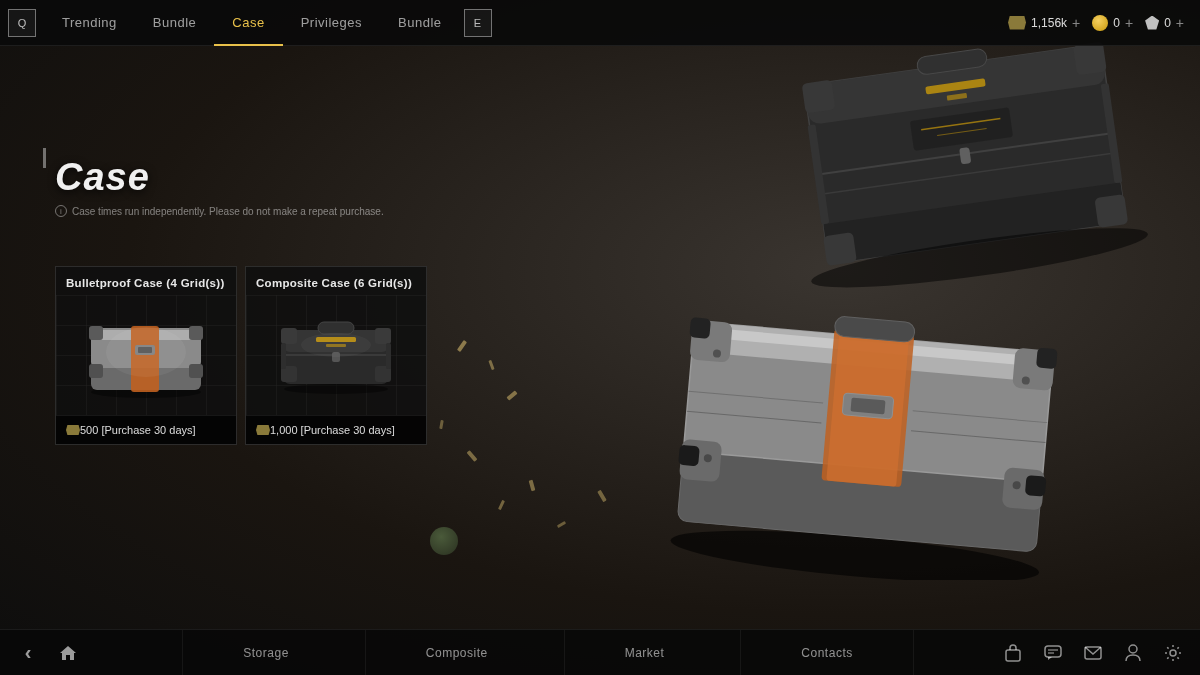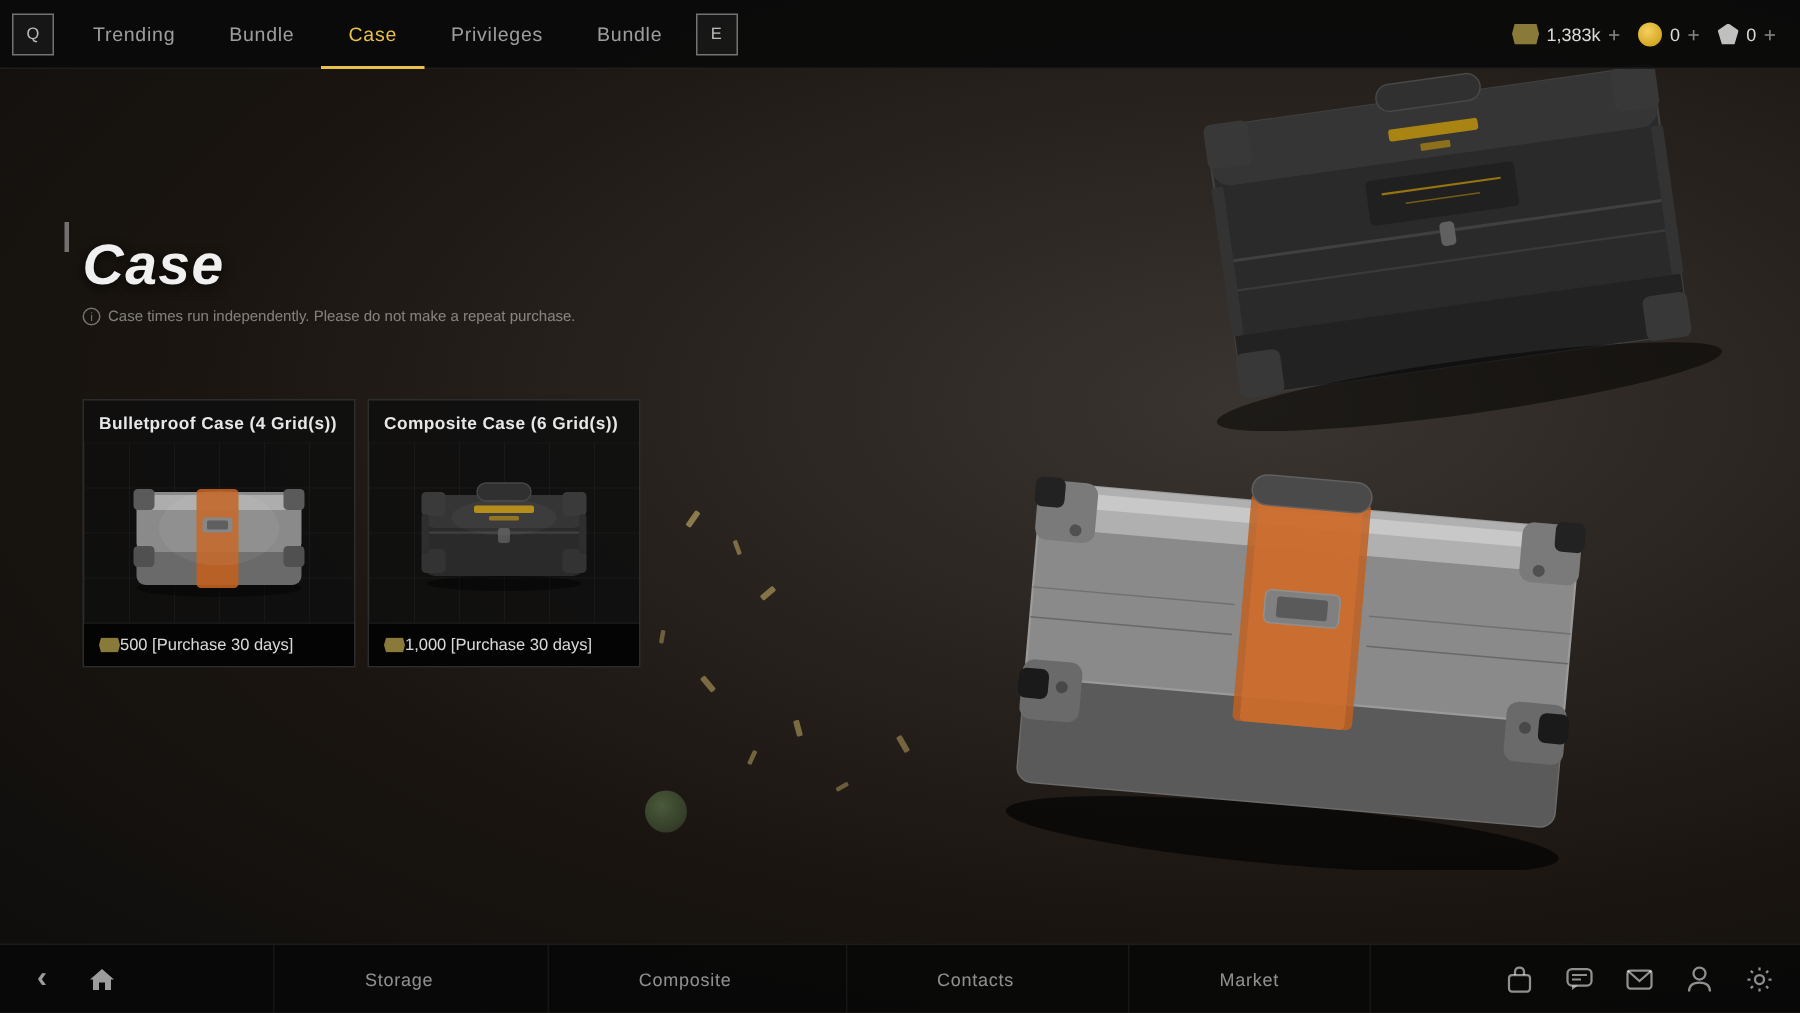--- a/index.html
+++ b/index.html
@@ -488,21 +488,21 @@
     <div class="nav-tab">Trending</div>
     <div class="nav-tab">Bundle</div>
     <div class="nav-tab active">Case</div>
     <div class="nav-tab">Privileges</div>
     <div class="nav-tab">Bundle</div>
     <div class="nav-key-e">E</div>
   </div>
   <div class="nav-right">
     <div class="currency-item">
       <div class="currency-icon-gold"></div>
-      <span>1,383k</span>
+      <span>1,156k</span>
       <span class="plus-btn">+</span>
     </div>
     <div class="currency-item">
       <div class="currency-icon-coin"></div>
       <span>0</span>
       <span class="plus-btn">+</span>
     </div>
     <div class="currency-item">
       <div class="currency-icon-gem"></div>
       <span>0</span>
@@ -608,22 +608,22 @@
     <div class="bottom-btn">
       <svg width="18" height="16" viewBox="0 0 18 16">
         <polygon points="9,1 1,8 3,8 3,15 7,15 7,10 11,10 11,15 15,15 15,8 17,8" fill="rgba(255,255,255,0.6)" stroke="none"></polygon>
       </svg>
     </div>
   </div>
 
   <div class="bottom-center">
     <div class="bottom-nav-item">Storage</div>
     <div class="bottom-nav-item">Composite</div>
+    <div class="bottom-nav-item">Market</div>
     <div class="bottom-nav-item">Contacts</div>
-    <div class="bottom-nav-item">Market</div>
   </div>
 
   <div class="bottom-right">
     <div class="bottom-icon-btn">
       <svg width="18" height="18" viewBox="0 0 18 18">
         <rect x="2" y="6" width="14" height="11" rx="2" fill="none" stroke="rgba(255,255,255,0.55)" stroke-width="1.5"></rect>
         <path d="M6,6 L6,4 Q6,1 9,1 Q12,1 12,4 L12,6" fill="none" stroke="rgba(255,255,255,0.55)" stroke-width="1.5"></path>
       </svg>
     </div>
     <div class="bottom-icon-btn">

